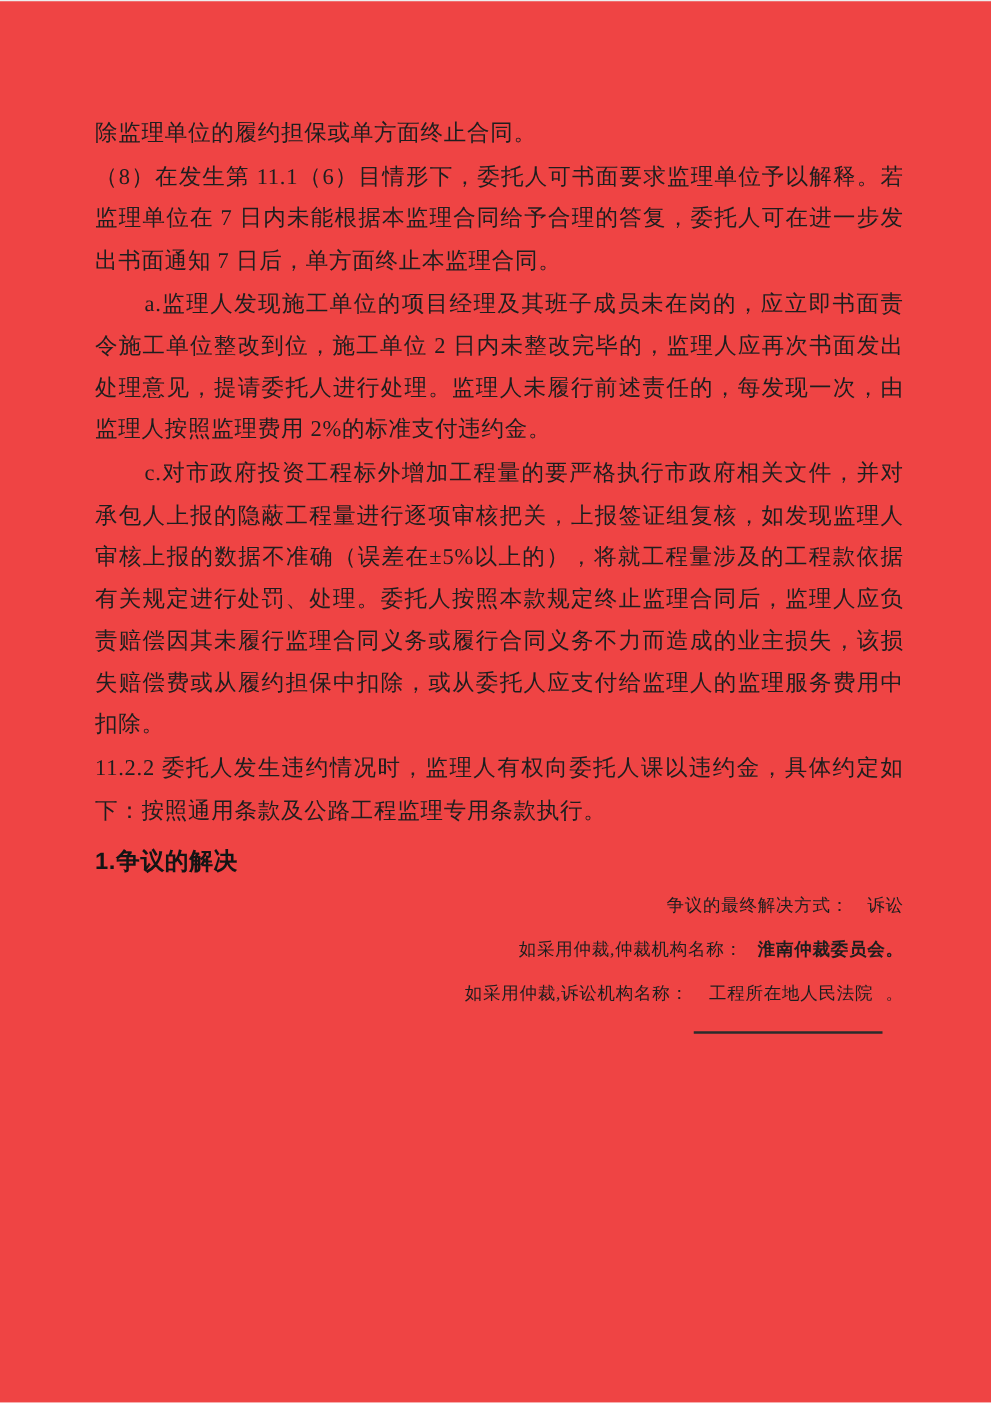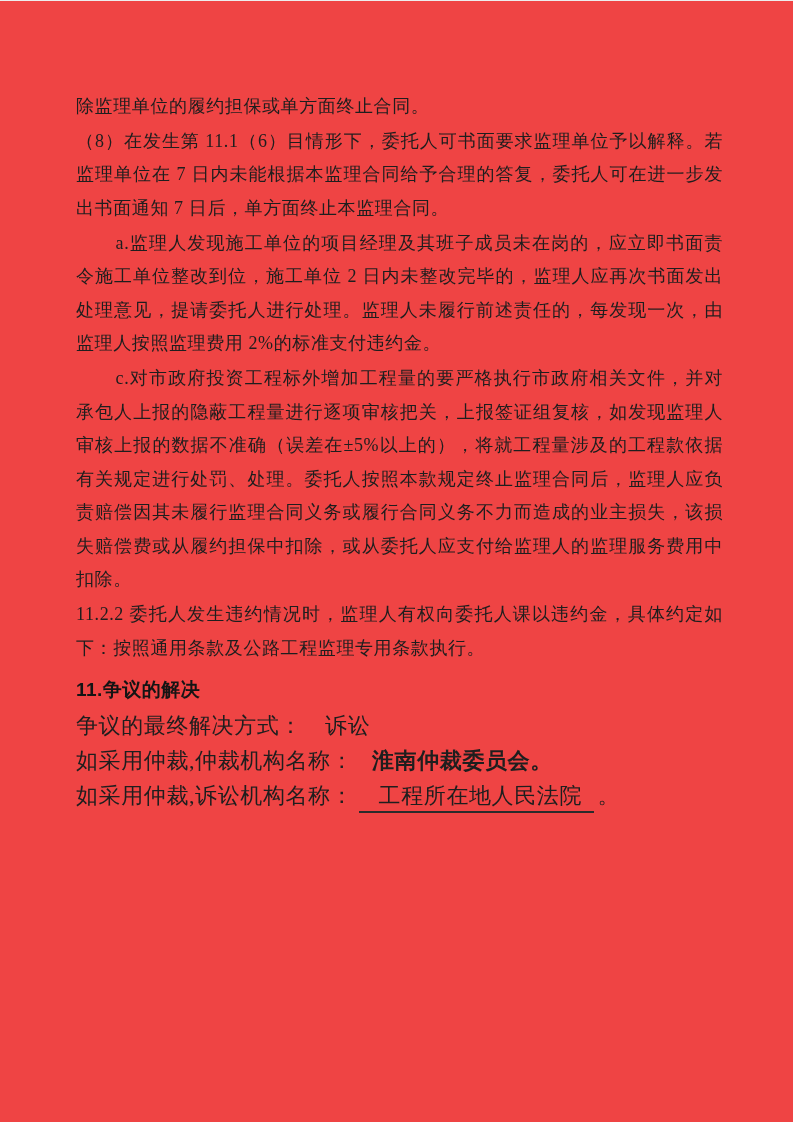--- a/index.html
+++ b/index.html
@@ -33,36 +33,36 @@
     margin: 8px 0 3px 0;
     font-family: "Liberation Sans", sans-serif;
     font-weight: 700;
     font-size: 19px;
     line-height: 33px;
     letter-spacing: 0.5px;
     color: #141414;
   }
   .kv-line {
     margin: 1.5px 0;
-    font-size: 22px;
+    font-size: 14px;
     line-height: 33.5px;
     letter-spacing: 0.6px;
-    text-align: left;
+    text-align: right;
   }
   .kv-value-gap {
     margin-left: 1.05em;
   }
   .kv-value-gap-sm {
     margin-left: 0.85em;
     font-weight: bold;
   }
   .underlined-fill {
     display: inline-block;
     margin-left: 0.25em;
-    padding: 0 0.55em 1px 0.9em;
+    padding: 0 0.55em 15px 0.9em;
     border-bottom: 2px solid #2b2b2b;
     line-height: 28px;
   }
   .suffix {
     margin-left: 0.15em;
   }
 </style>
 </head>
 <body>
 
@@ -74,21 +74,21 @@
 
 
   <p class="body-par indent2">a.监理人发现施工单位的项目经理及其班子成员未在岗的，应立即书面责令施工单位整改到位，施工单位 2 日内未整改完毕的，监理人应再次书面发出处理意见，提请委托人进行处理。监理人未履行前述责任的，每发现一次，由监理人按照监理费用 2%的标准支付违约金。</p>
 
 
   <p class="body-par indent2">c.对市政府投资工程标外增加工程量的要严格执行市政府相关文件，并对承包人上报的隐蔽工程量进行逐项审核把关，上报签证组复核，如发现监理人审核上报的数据不准确（误差在±5%以上的），将就工程量涉及的工程款依据有关规定进行处罚、处理。委托人按照本款规定终止监理合同后，监理人应负责赔偿因其未履行监理合同义务或履行合同义务不力而造成的业主损失，该损失赔偿费或从履约担保中扣除，或从委托人应支付给监理人的监理服务费用中扣除。</p>
 
 
   <p class="body-par">11.2.2 委托人发生违约情况时，监理人有权向委托人课以违约金，具体约定如下：按照通用条款及公路工程监理专用条款执行。</p>
 
-  <h3 class="heading">11.争议的解决</h3>
+  <h3 class="heading">1.争议的解决</h3>
 
   <p class="kv-line">
     <span>争议的最终解决方式：</span><span class="kv-value-gap">诉讼</span>
   </p>
 
   <p class="kv-line">
     <span>如采用仲裁,仲裁机构名称：</span><span class="kv-value-gap-sm">淮南仲裁委员会。</span>
   </p>
 
   <p class="kv-line">

